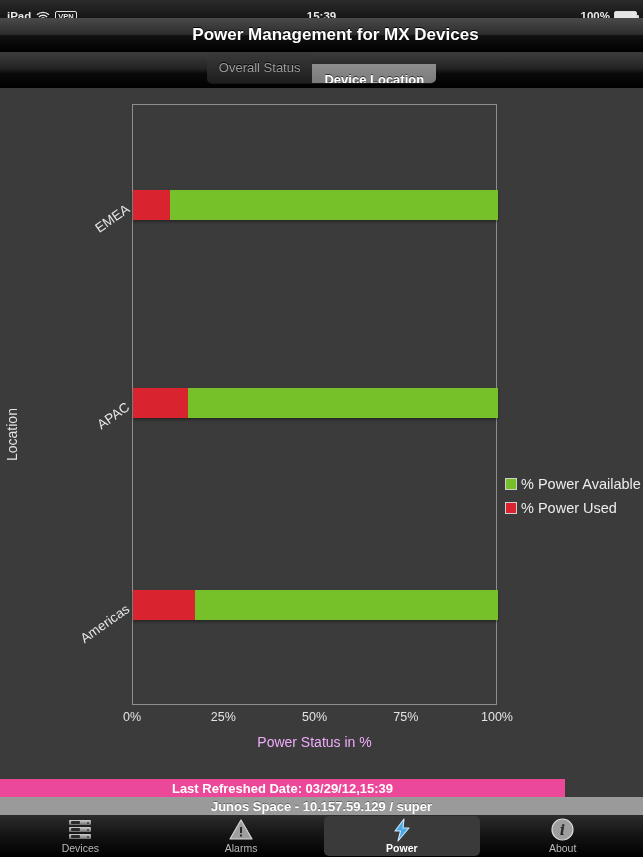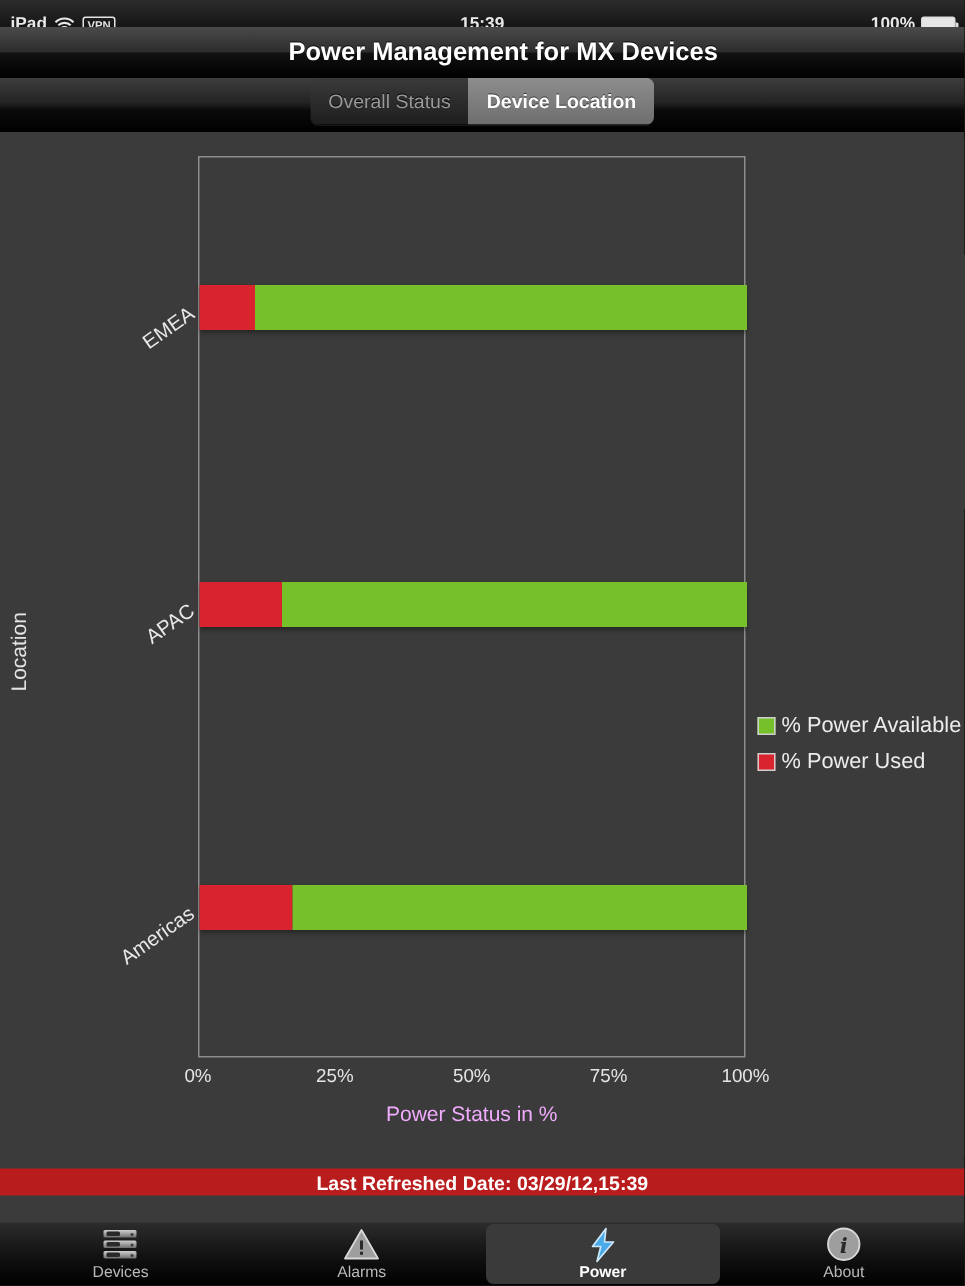--- a/index.html
+++ b/index.html
@@ -59,21 +59,21 @@
   .seg {
     display:flex; align-items:center; justify-content:center;
     padding:0 12px; font-size:13px; height:31px; cursor:pointer;
   }
   .seg.inactive {
     background:linear-gradient(to bottom,#3a3a3a,#1e1e1e);
     color:#9a9a9a; text-shadow:0 -1px 0 #000;
   }
   .seg.active {
     background:linear-gradient(to bottom,#8d8d8d,#6e6e6e);
-    color:#fff; font-weight:bold; text-shadow:0 -1px 0 rgba(0,0,0,.6);
+    color:#fff; font-weight:bold; text-shadow:0 -1px 0 rgba(0,0,0,.6);margin-top:12px;
   }
 
   
   .chartwrap {
     position:absolute; top:93px; left:0; width:643px; height:678px;
     background:#3b3b3b;
   }
   .ylabel {
     position:absolute; left:4px; top:368px;
     color:#e4e4e4; font-size:14px;
@@ -104,22 +104,22 @@
     text-align:center; color:#f0abfc; font-size:14px;
   }
 
   .legend { position:absolute; left:505px; top:383px; }
   .legend-row { display:flex; align-items:center; margin-bottom:8px; }
   .swatch { width:12px; height:12px; margin-right:4px; border:1px solid #cfcfcf; }
   .legend-text { color:#ececec; font-size:14.5px; white-space:nowrap; }
 
   
   .footer-dark {
-    position:absolute; top:779px; left:0; width:643px; height:18px;
-    background:#b91c1c; display:flex; align-items:center; justify-content:center;
+    position:absolute; top:779px; left:0; width:565px; height:18px;
+    background:#ec4899; display:flex; align-items:center; justify-content:center;
   }
   .footer-dark span { color:#fff; font-size:13px; font-weight:bold; }
   .footer-gray {
     position:absolute; top:797px; left:0; width:643px; height:18px;
     background:#9a9a9a; display:flex; align-items:center; justify-content:center;
   }
   .footer-gray span { color:#fff; font-size:13px; font-weight:bold; text-shadow:0 -1px 0 rgba(0,0,0,.35); }
 
   
   .tabbar {
@@ -227,20 +227,23 @@
       <div class="legend-row">
         <span class="swatch" id="sw-used" style="background: rgb(217, 35, 46);"></span>
         <span class="legend-text">% Power Used</span>
       </div>
     </div>
   </div>
 
   <div class="footer-dark">
     <span>Last Refreshed Date: 03/29/12,15:39</span>
   </div>
+  <div class="footer-gray">
+    <span>Junos Space - 10.157.59.129 / super</span>
+  </div>
 
   <div class="tabbar">
 
     <div class="tabitem">
       <span class="tabicon">
         <span class="rack">
             <div></div>
             <div></div>
             <div></div>
           </span>

